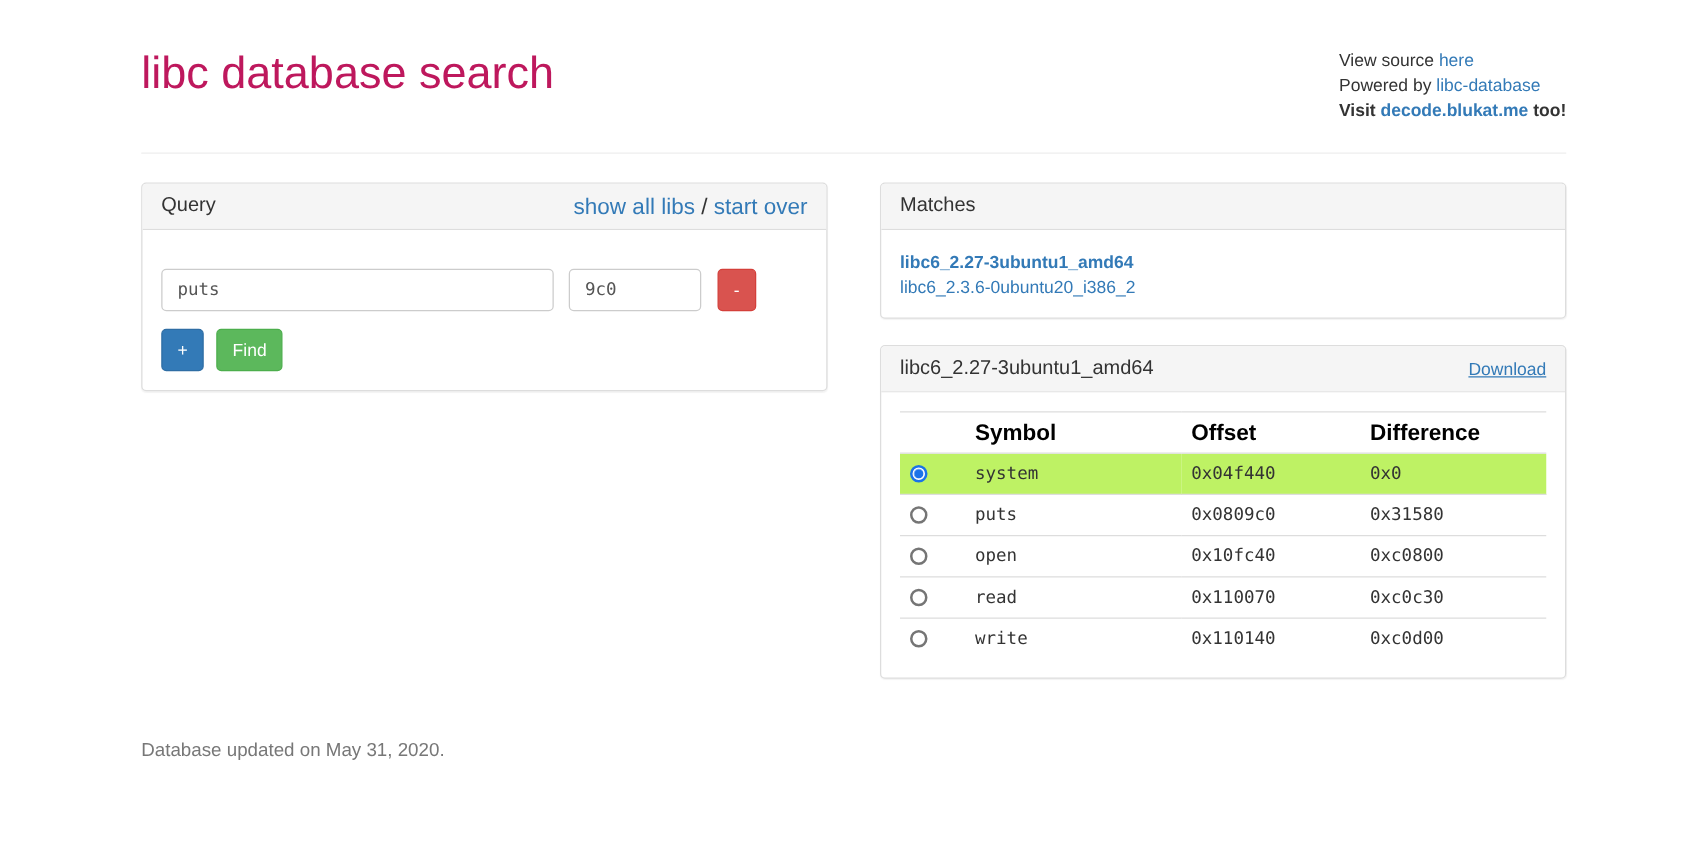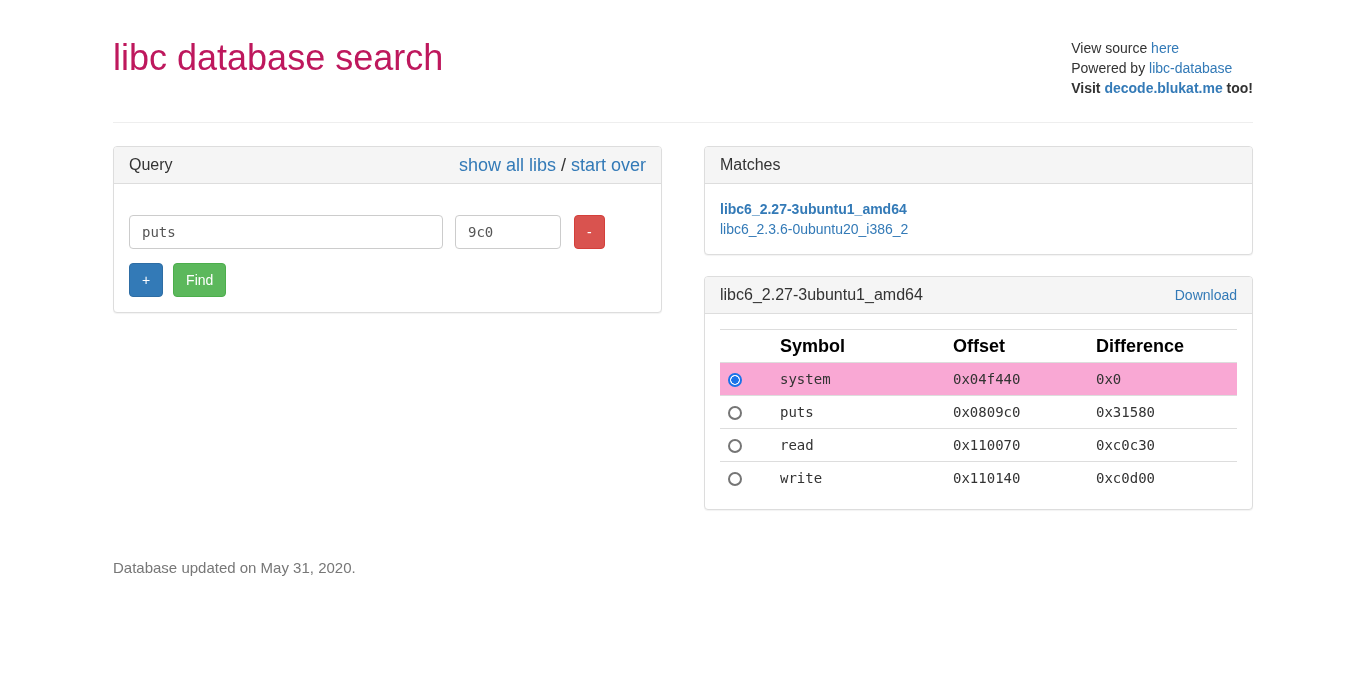--- a/index.html
+++ b/index.html
@@ -43,31 +43,31 @@
   .btn-danger  { background: #d9534f; border-color: #d43f3a; margin-left: 13px; }
   .btn-primary { background: #337ab7; border-color: #2e6da4; }
   .btn-success { background: #5cb85c; border-color: #4cae4c; margin-left: 6px; }
   .btn-row { margin-top: 14px; }
 
   
   .match-link { display: block; line-height: 20px; }
   .match-link.selected { font-weight: bold; }
 
   
-  .result-panel .panel-heading a { font-size: 14px; }
+  .result-panel .panel-heading a { font-size: 14px; text-decoration: underline; }
   .result-table { width: 100%; border-collapse: collapse; table-layout: fixed; }
   .result-table col.c-radio { width: 52px; }
   .result-table col.c-symbol { width: 173px; }
   .result-table col.c-offset { width: 143px; }
   .result-table th, .result-table td { text-align: left; padding: 8px; line-height: 16px;
                                        border-top: 1px solid #ddd; }
   .result-table th { font-weight: bold; font-size: 18px; color: #000000; }
   .result-table td { font-family: "DejaVu Sans Mono", monospace; font-size: 14px; color: #333; }
   .result-table td.radio-cell { vertical-align: middle; }
-  .result-table tr.selected td { background: #f9a8d4; }
+  .result-table tr.selected td { background: #bef264; }
 
   .radio { -webkit-appearance: none; appearance: none; width: 14px; height: 14px;
            border: 2px solid #757575; border-radius: 50%; background: #fff;
            vertical-align: middle; cursor: pointer; display: inline-block; }
   .radio:checked { border-color: #1a73e8;
                    background: radial-gradient(circle, #1a73e8 0 3.5px, #fff 4px); }
 
   
   .footer-note { margin-top: 28px; color: #777; font-size: 15px; }
 </style>
@@ -151,20 +151,26 @@
               <td>0x0</td>
             </tr>
             <tr>
               <td class="radio-cell"><input type="radio" name="sym" class="radio" style=""></td>
               <td>puts</td>
               <td>0x0809c0</td>
               <td>0x31580</td>
             </tr>
             <tr>
               <td class="radio-cell"><input type="radio" name="sym" class="radio" style=""></td>
+              <td>open</td>
+              <td>0x10fc40</td>
+              <td>0xc0800</td>
+            </tr>
+            <tr>
+              <td class="radio-cell"><input type="radio" name="sym" class="radio" style=""></td>
               <td>read</td>
               <td>0x110070</td>
               <td>0xc0c30</td>
             </tr>
             <tr>
               <td class="radio-cell"><input type="radio" name="sym" class="radio" style=""></td>
               <td>write</td>
               <td>0x110140</td>
               <td>0xc0d00</td>
             </tr>

